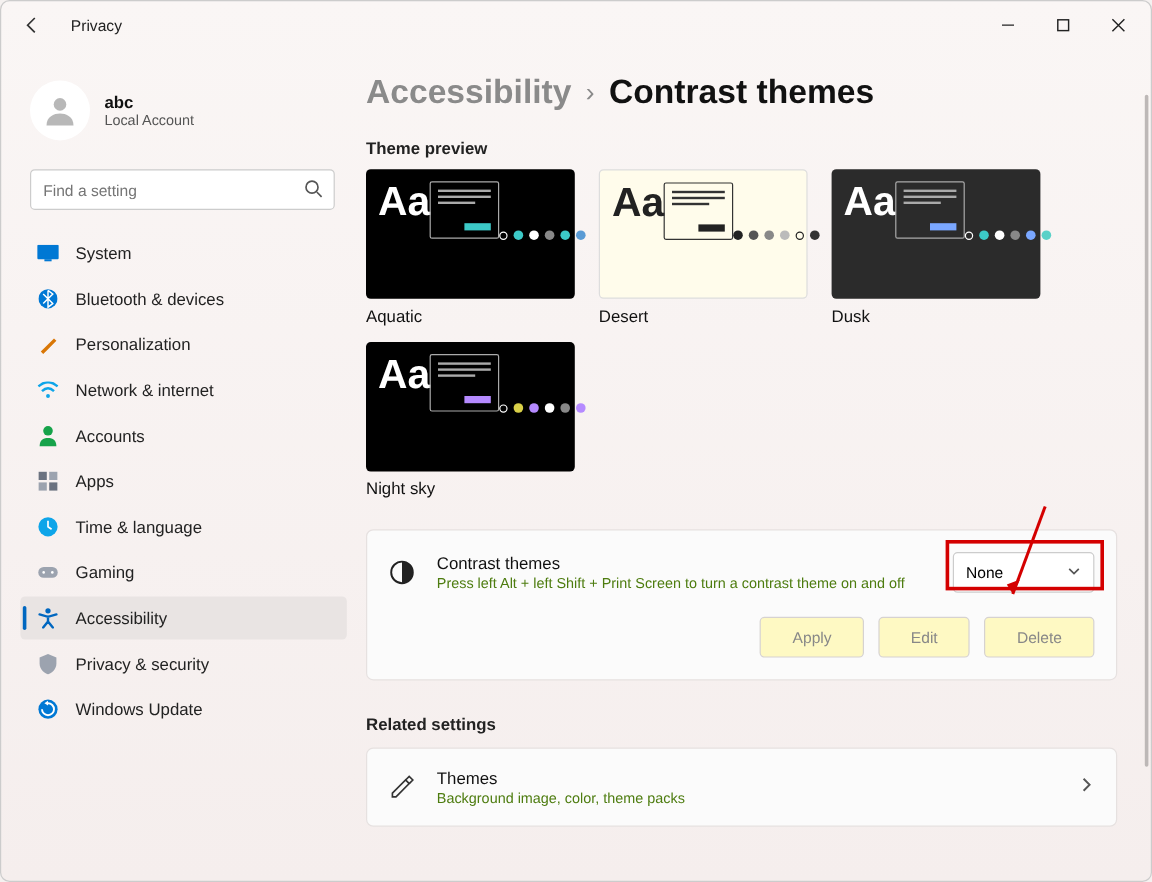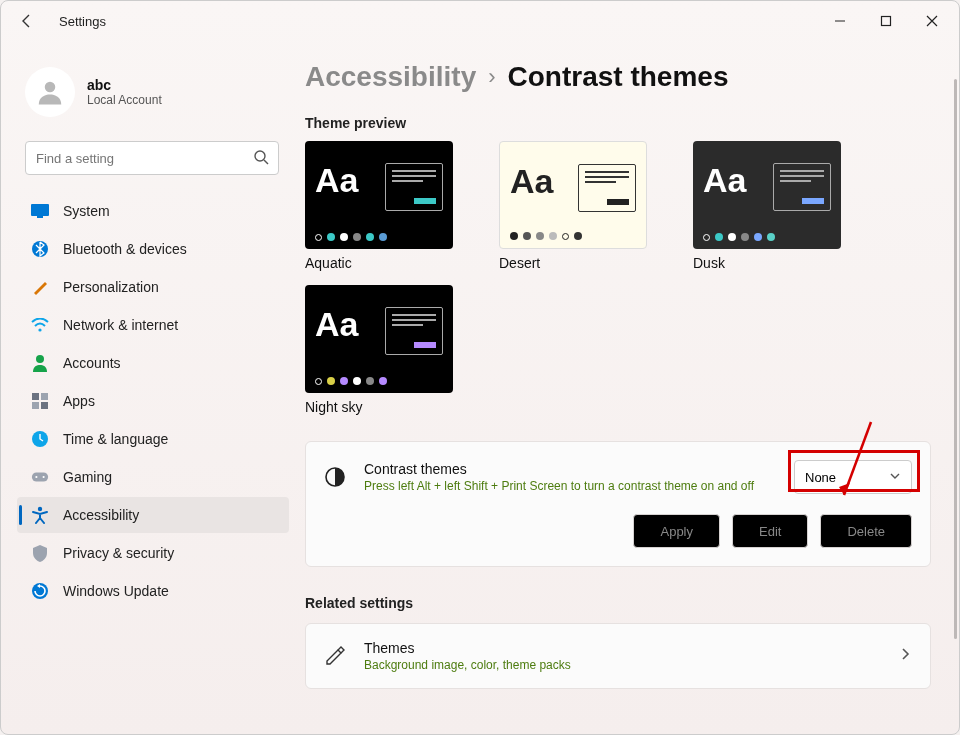--- a/index.html
+++ b/index.html
@@ -26,56 +26,56 @@
 .nav-item.active::before { content: ""; position: absolute; left: 2px; top: 8px; bottom: 8px; width: 3px; background: #0067c0; border-radius: 2px; }
 .nav-icon { width: 18px; height: 18px; display: flex; align-items: center; justify-content: center; }
 .main { flex: 1; padding: 20px 28px 0 4px; overflow-y: auto; position: relative; }
 .breadcrumb { display: flex; align-items: center; gap: 12px; margin-bottom: 22px; }
 .bc-parent { font-size: 28px; font-weight: 600; color: #8a8a8a; cursor: pointer; }
 .bc-sep { font-size: 22px; color: #8a8a8a; }
 .bc-current { font-size: 28px; font-weight: 600; color: #111; }
 .section-label { font-size: 14px; font-weight: 600; color: #222; margin-bottom: 10px; }
 .themes-grid { display: flex; flex-wrap: wrap; gap: 14px; margin-bottom: 12px; }
 .theme-card { width: 180px; }
-.theme-preview { width: 148px; height: 108px; border-radius: 4px; padding: 22px 10px 8px 10px; display: flex; flex-direction: column; justify-content: space-between; position: relative; cursor: pointer; }
+.theme-preview { width: 174px; height: 108px; border-radius: 4px; padding: 10px 10px 8px 10px; display: flex; flex-direction: row; justify-content: space-between; position: relative; cursor: pointer; }
 .tp-row1 { display: flex; justify-content: space-between; align-items: flex-start; }
 .tp-aa { font-size: 34px; font-weight: 600; line-height: 1; }
 .tp-win { width: 58px; height: 48px; border: 1px solid currentColor; border-radius: 2px; padding: 6px 6px; display: flex; flex-direction: column; justify-content: space-between; }
 .tp-line { height: 2px; background: currentColor; margin-bottom: 3px; }
 .tp-bar { height: 6px; width: 22px; align-self: flex-end; }
 .tp-dots { display: flex; gap: 5px; align-items: center; }
 .tp-dot { width: 8px; height: 8px; border-radius: 50%; }
 .tp-dot.outline { background: transparent; border: 1px solid currentColor; width: 7px; height: 7px; }
 .theme-name { font-size: 14px; color: #111; margin-top: 6px; }
 .card { background: #fbfbfb; border: 1px solid #e6e1e0; border-radius: 6px; padding: 18px 18px; margin-top: 26px; position: relative; }
 .ct-row { display: flex; align-items: center; gap: 18px; }
 .ct-icon { width: 22px; height: 22px; }
 .ct-text { flex: 1; }
 .ct-title { font-size: 14px; color: #111; }
 .ct-desc { font-size: 12px; color: #4d7c0f; margin-top: 2px; }
 .ct-select { width: 118px; height: 34px; border: 1px solid #ccc; border-radius: 4px; background: #fff; display: flex; align-items: center; justify-content: space-between; padding: 0 10px; font-size: 13px; cursor: pointer; }
 .highlight-box { position: absolute; border: 3px solid #d40000; pointer-events: none; }
 .btn-row { display: flex; justify-content: flex-end; gap: 12px; margin-top: 20px; }
-.btn { height: 34px; padding: 0 26px; border: 1px solid #d6d2d1; border-radius: 4px; background: #000000; font-size: 13px; color: #888; cursor: pointer; }
+.btn { height: 34px; padding: 0 26px; border: 1px solid #d6d2d1; border-radius: 4px; background: #fef9c3; font-size: 13px; color: #888; cursor: pointer; }
 .related-card { background: #fbfbfb; border: 1px solid #e6e1e0; border-radius: 6px; padding: 16px 18px; margin-top: 12px; display: flex; align-items: center; gap: 18px; cursor: pointer; }
 .chev { margin-left: auto; color: #555; }
 .arrow-annotation { position: absolute; pointer-events: none; }
 .scrollbar-thumb { position: absolute; right: 2px; top: 78px; width: 3px; height: 560px; background: #bdb8b7; border-radius: 2px; }
 </style>
 </head>
 <body>
 
 <div class="window">
   <div class="titlebar">
     <div class="back-btn">
       <svg width="16" height="16" viewBox="0 0 16 16">
           <path d="M10 2 L4 8 L10 14" stroke="#333" stroke-width="1.4" fill="none"></path>
         </svg>
     </div>
-    <div class="app-title">Settings</div>
+    <div class="app-title">Privacy</div>
     <div class="win-controls">
       <div class="win-btn">
           <svg width="12" height="12">
             <line x1="1" y1="6" x2="11" y2="6" stroke="#222" stroke-width="1"></line>
           </svg>
         </div>
       <div class="win-btn">
           <svg width="12" height="12">
             <rect x="1.5" y="1.5" width="9" height="9" stroke="#222" stroke-width="1.2" fill="none"></rect>
           </svg>

